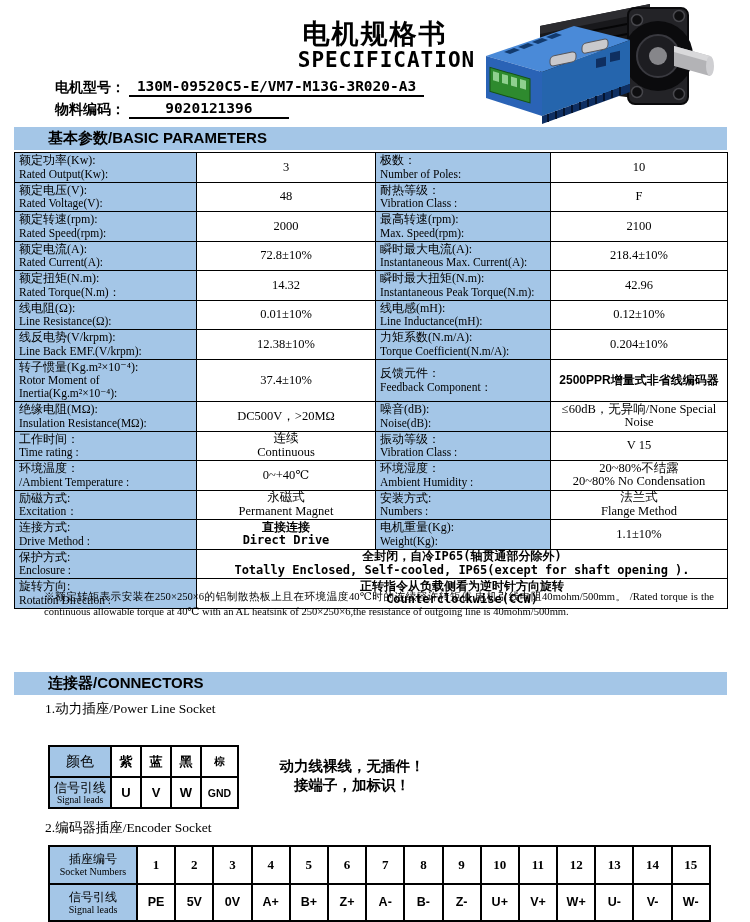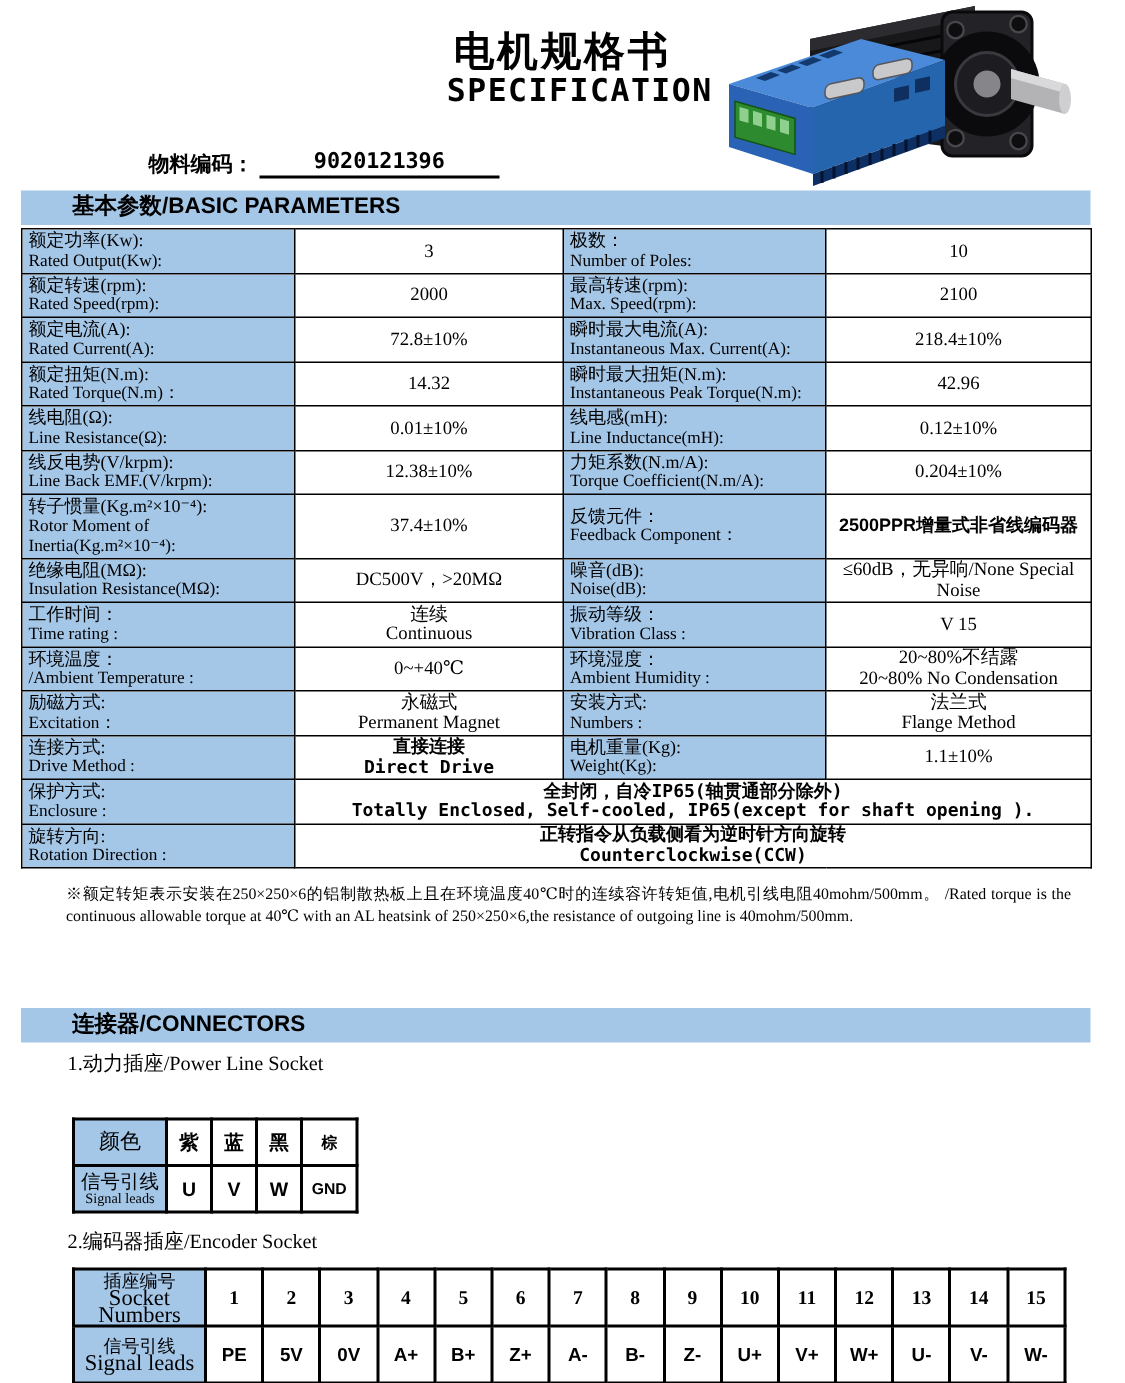--- a/index.html
+++ b/index.html
@@ -15,21 +15,21 @@
     font-size:27px; font-weight:bold; letter-spacing:2px;
   }
   .doc-title-en {
     position:absolute; top:48px; left:0; right:0; text-align:center;
     font-family:"DejaVu Sans Mono","Liberation Mono",monospace;
     font-size:21px; font-weight:bold; letter-spacing:1px;padding-left:23px;
   }
   .hdr-line { position:absolute; left:55px; font-size:14px; font-weight:bold;
     font-family:"Liberation Sans","DejaVu Sans",sans-serif; }
   .hdr-line.model { top:78px; }
-  .hdr-line.code  { top:100px;margin-left:44px; }
+  .hdr-line.code  { top:100px; }
   .hdr-line .lbl { display:inline-block; vertical-align:bottom; }
   .hdr-line .val {
     display:inline-block; vertical-align:bottom; text-align:center;
     font-family:"DejaVu Sans Mono","Liberation Mono",monospace;
     font-size:14.5px; font-weight:bold;
     border-bottom:2px solid #000; padding:0 8px 1px 8px;
   }
   .hdr-line.model .val { min-width:248px; }
   .hdr-line.code  .val { min-width:160px; }
   
@@ -76,33 +76,37 @@
   .ptable td.cell.wide { width:37px; font-size:10.5px; }
   .power-note {
     position:absolute; top:757px; left:262px; width:180px;
     font-family:"Liberation Sans","DejaVu Sans",sans-serif;
     font-size:14.5px; font-weight:bold; line-height:19px; text-align:center;
   }
   .etable { position:absolute; top:845px; left:48px; }
   .etable td { border:2px solid #000; text-align:center; vertical-align:middle; height:37.5px; }
   .etable td.head { background:#a4c6e7; width:88px; }
   .etable td.head .cn { font-size:12px; line-height:14px; }
-  .etable td.head .en { font-size:15px; line-height:11px; }
+  .etable td.head .en { font-size:10px; line-height:11px; }
   .etable td.num { width:38.2px; font-size:13px; font-weight:bold; }
   .etable td.sig { width:38.2px; font-weight:bold; font-size:12.5px;
     font-family:"Liberation Sans","DejaVu Sans",sans-serif; }
 </style>
 </head>
 <body>
 
 <div class="page">
 
   <div class="doc-title-cn">电机规格书</div>
   <div class="doc-title-en">SPECIFICATION</div>
 
+  <div class="hdr-line model">
+    <span class="lbl">电机型号：</span>
+    <span class="val">130M-09520C5-E/VM7-M13G-3R020-A3</span>
+  </div>
   <div class="hdr-line code">
     <span class="lbl">物料编码：</span>
     <span class="val">9020121396</span>
   </div>
 
   <div class="product">
     <svg width="242" height="124" viewBox="0 0 242 124">
 
       <g>
         <polygon points="62,26 172,4 172,100 62,86" fill="#18181b"></polygon>
@@ -184,20 +188,36 @@
           <td class="lab">
             <div class="cn">极数：</div>
             <div class="en">Number of Poles:</div>
           </td>
           <td class="val">
             <div>10</div>
           </td>
         </tr>
         <tr>
           <td class="lab">
+            <div class="cn">额定电压(V):</div>
+            <div class="en">Rated Voltage(V):</div>
+          </td>
+          <td class="val">
+            <div>48</div>
+          </td>
+          <td class="lab">
+            <div class="cn">耐热等级：</div>
+            <div class="en">Vibration Class :</div>
+          </td>
+          <td class="val">
+            <div>F</div>
+          </td>
+        </tr>
+        <tr>
+          <td class="lab">
             <div class="cn">额定转速(rpm):</div>
             <div class="en">Rated Speed(rpm):</div>
           </td>
           <td class="val">
             <div>2000</div>
           </td>
           <td class="lab">
             <div class="cn">最高转速(rpm):</div>
             <div class="en">Max. Speed(rpm):</div>
           </td>
@@ -414,20 +434,24 @@
             <div class="cn">信号引线</div>
             <div class="en">Signal leads</div>
           </td>
           <td class="cell">U</td>
           <td class="cell">V</td>
           <td class="cell">W</td>
           <td class="cell wide">GND</td>
         </tr>
       </tbody>
   </table>
+  <div class="power-note">
+    <div>动力线裸线，无插件！</div>
+    <div>接端子，加标识！</div>
+  </div>
 
   <div class="sub-title encoder">2.编码器插座/Encoder Socket</div>
   <table class="etable">
     <tbody id="encoder-body">
         <tr>
           <td class="head">
             <div class="cn">插座编号</div>
             <div class="en">Socket Numbers</div>
           </td>
           <td class="num">1</td>

